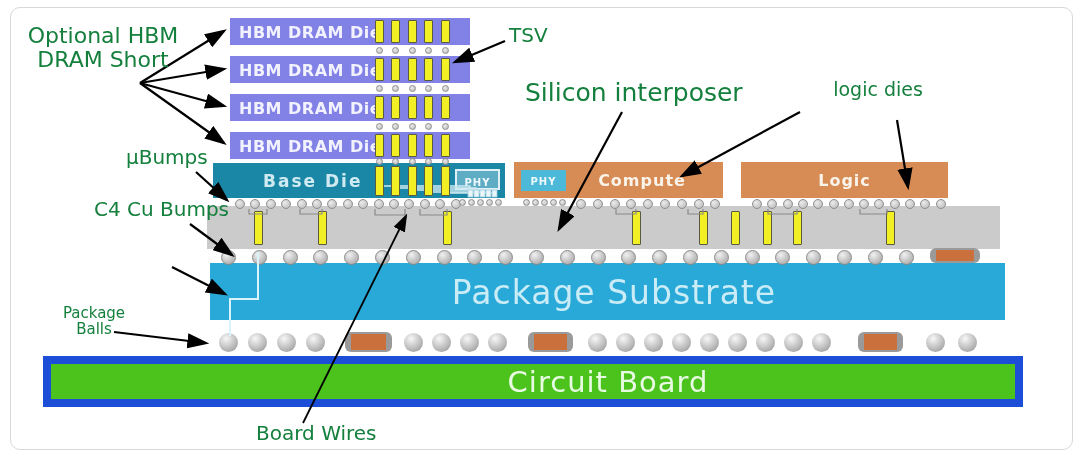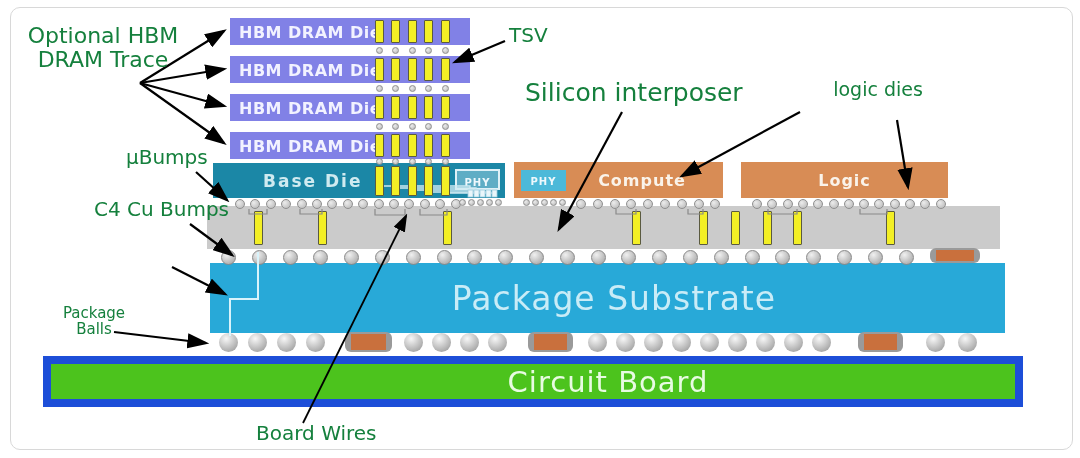--- a/index.html
+++ b/index.html
@@ -15,21 +15,21 @@
   .base-die .dlabel{position:absolute;left:50px;top:8px;color:#cfeaf0;font-weight:bold;
       font-size:17px;letter-spacing:2px;}
   .phy-base{left:455px;top:169px;width:45px;height:21px;background:#5fadc5;
       border:2px solid #dff1f7;box-sizing:border-box;text-align:center;}
   .phy-sa{left:521px;top:170px;width:45px;height:21px;background:#4cb9d9;text-align:center;}
   .phy-txt{color:#eef8fc;font-size:10px;line-height:17px;font-weight:bold;letter-spacing:1px;}
   .die-orange{top:162px;height:36px;background:#d88c55;}
   .die-orange .dlabel{position:absolute;top:50%;transform:translate(-50%,-50%);
       color:#faf3ea;font-weight:bold;font-size:16px;letter-spacing:1px;white-space:nowrap;}
   .interposer{left:207px;top:206px;width:793px;height:43px;background:#cbcbcb;}
-  .substrate{left:210px;top:263px;width:795px;height:70px;background:#28a9d8;}
+  .substrate{left:210px;top:263px;width:795px;height:57px;background:#28a9d8;}
   .substrate .dlabel{position:absolute;left:50%;top:50%;transform:translate(-48%,-50%);
       color:#c9ecf7;font-size:33px;letter-spacing:1px;white-space:nowrap;}
   .board{left:43px;top:356px;width:980px;height:51px;background:#4cc31d;
       border:8px solid #1d4ed8;box-sizing:border-box;}
   .board .dlabel{position:absolute;left:557px;top:50%;transform:translate(-50%,-50%);
       color:#e8fbe2;font-size:29px;letter-spacing:1px;white-space:nowrap;}
   
   .tsv{width:9px;background:#f3ef25;border:1px solid #5a5a40;box-sizing:border-box;border-radius:1px;}
   .ubump{width:10px;height:10px;border-radius:50%;border:1px solid #8f8f8f;box-sizing:border-box;
       background:radial-gradient(circle at 35% 35%,#ececec,#b5b5b5);}
@@ -299,21 +299,21 @@
       <line x1="196" y1="172" x2="227" y2="200" marker-end="url(#ah)"></line>
       <line x1="190" y1="224" x2="232" y2="255" marker-end="url(#ah)"></line>
       <line x1="172" y1="267" x2="225" y2="294" marker-end="url(#ah)"></line>
       <line x1="114" y1="332" x2="206" y2="343" marker-end="url(#ah)"></line>
       <line x1="303" y1="423" x2="406" y2="216" stroke-width="1.8" marker-end="url(#ah)"></line>
     </g>
   </svg>
 
   <div class="abs lbl ctr" style="left:12px;top:24px;width:182px;font-size:22px;">
     <div>Optional HBM</div>
-    <div>DRAM Trace</div>
+    <div>DRAM Short</div>
   </div>
   <div class="abs lbl" style="left:509px;top:25px;font-size:20px;">TSV</div>
   <div class="abs lbl" style="left:525px;top:79px;font-size:25px;">Silicon interposer</div>
   <div class="abs lbl ctr" style="left:778px;top:79px;width:200px;font-size:19px;">
     <div>logic dies</div>
   </div>
   <div class="abs lbl" style="left:126px;top:147px;font-size:20px;">µBumps</div>
   <div class="abs lbl" style="left:94px;top:199px;font-size:20px;">C4 Cu Bumps</div>
   <div class="abs lbl ctr" style="left:45px;top:255px;width:145px;font-size:16px;">
   </div>

